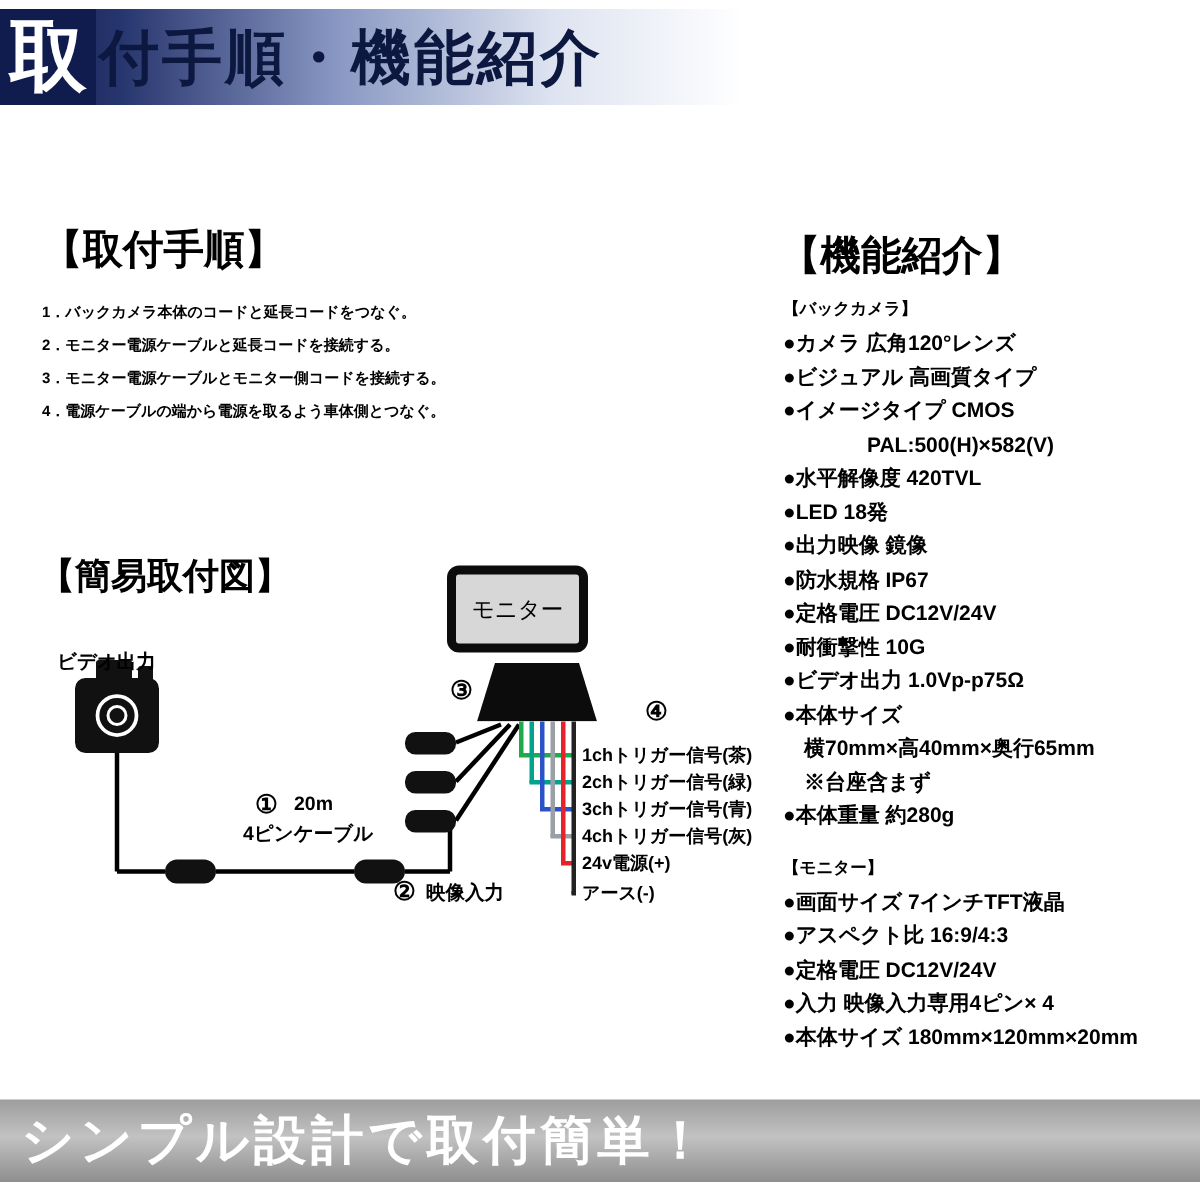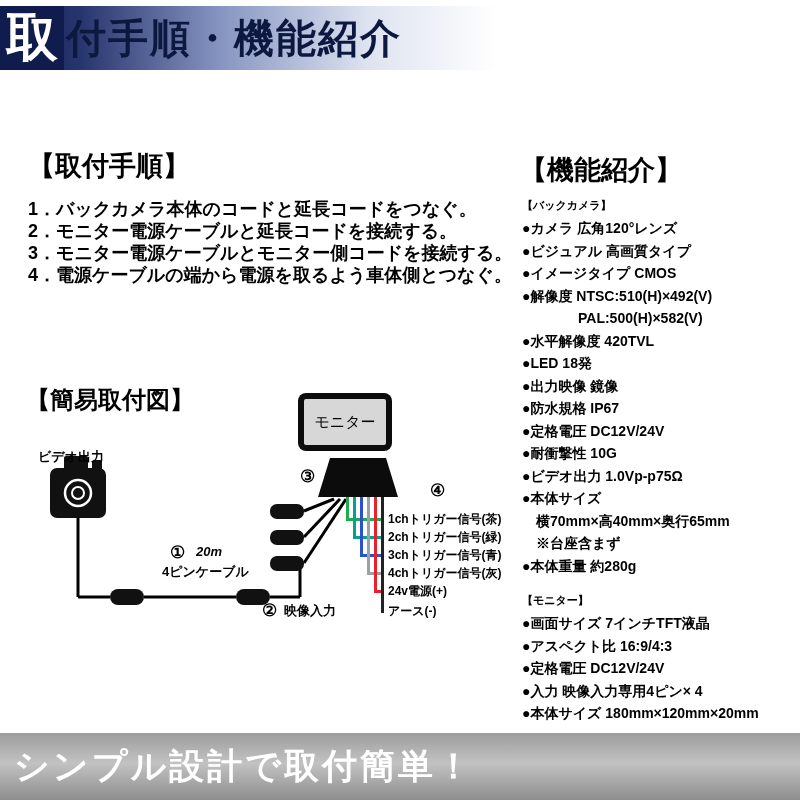--- a/index.html
+++ b/index.html
@@ -22,31 +22,31 @@
     align-items: center; justify-content: center; flex: 0 0 64px;
   }
   .topbar .title {
     font-size: 40px; font-weight: 800; color: #0d1840;
     letter-spacing: 2px; margin-left: 2px; white-space: nowrap;
   }
 
   
   .steps-section { position: absolute; left: 28px; top: 148px; width: 470px; }
   .steps-section h2 { margin: 0 0 14px 0; font-size: 27px; font-weight: 800; }
-  .step { font-size: 18px; font-weight: 700; line-height: 22px; white-space: pre; }
+  .step { font-size: 10px; font-weight: 700; line-height: 22px; white-space: pre; }
 
   
   .features { position: absolute; left: 520px; top: 152px; width: 272px; }
   .features h2 { margin: 0 0 10px 0; font-size: 27px; font-weight: 800; }
   .features h3 { margin: 0 0 4px 2px; font-size: 11px; font-weight: 800; }
   .features h3.second { margin-top: 16px; }
   .feat { font-size: 14px; font-weight: 700; line-height: 22.5px; white-space: pre; margin-left: 2px; }
 
   
-  .diagram { position: absolute; left: 0; top: 382px; width: 540px; height: 310px; padding-left: 12px; }
+  .diagram { position: absolute; left: 0; top: 366px; width: 540px; height: 310px; padding-left: 12px; }
   .diag-heading { position: absolute; left: 26px; top: 2px; margin: 0; font-size: 24px; font-weight: 800; }
   .diag-svg { position: absolute; left: 0; top: 0; }
 
   .camera-label { position: absolute; left: 38px; top: 66px; font-size: 13px; font-weight: 700; }
 
   .monitor-box {
     position: absolute; left: 298px; top: 11px; width: 94px; height: 58px;
     background: #0c0c0c; border-radius: 8px; padding: 6px; box-sizing: border-box;
   }
   .monitor-screen {
@@ -58,21 +58,21 @@
     position: absolute; left: 318px; top: 76px; width: 80px; height: 39px;
     background: #0c0c0c; clip-path: polygon(15% 0, 85% 0, 100% 100%, 0 100%);
   }
 
   .marker { position: absolute; font-size: 17px; font-weight: 700; }
   .m-cable  { left: 170px; top: 160px; }
   .m-video  { left: 262px; top: 218px; }
   .m-monitor{ left: 300px; top: 84px; }
   .m-wires  { left: 430px; top: 98px; }
   .diag-text { position: absolute; font-size: 13px; font-weight: 700; white-space: nowrap; }
-  .cable-len  { left: 196px; top: 162px; font-style: italic; }
+  .cable-len  { left: 196px; top: 162px; }
   .cable-type { left: 162px; top: 181px; }
   .video-label{ left: 284px; top: 220px; }
 
   
   .wires { position: absolute; inset: 0; }
   .wires > div { display: contents; }
   .wires > div:nth-of-type(1) { --x: 346px; --y: 138px; }
   .wires > div:nth-of-type(2) { --x: 353px; --y: 156px; }
   .wires > div:nth-of-type(3) { --x: 360px; --y: 174px; }
   .wires > div:nth-of-type(4) { --x: 367px; --y: 192px; }
@@ -86,21 +86,21 @@
     position: absolute; left: var(--x); top: calc(var(--y) - 2px);
     width: calc(384px - var(--x)); height: 3px; background: var(--c, #000);
   }
   .wire-label {
     position: absolute; left: 388px; top: calc(var(--y) - 9px);
     font-size: 12px; font-weight: 700; white-space: nowrap;
   }
 
   
   .footer {
-    position: absolute; left: 0; top: 733px; width: 100%; height: 67px;
+    position: absolute; left: 0; top: 733px; width: 100%; height: 55px;
     background: linear-gradient(180deg, #9d9d9d 0%, #c2c2c2 45%, #8e8e8e 100%);
     display: flex; align-items: center;
   }
   .slogan {
     color: #fff; font-size: 35px; font-weight: 800;
     margin-left: 14px; letter-spacing: 3px; white-space: nowrap;
   }
 </style>
 </head>
 <body>
@@ -130,21 +130,20 @@
     <h2>【機能紹介】</h2>
     <h3>【バックカメラ】</h3>
     <div>
 
         <div class="feat">●カメラ 広角120°レンズ</div>
 
         <div class="feat">●ビジュアル 高画質タイプ</div>
 
         <div class="feat">●イメージタイプ CMOS</div>
 
-        <div class="feat">●解像度 NTSC:510(H)×492(V)</div>
 
         <div class="feat">　　　　PAL:500(H)×582(V)</div>
 
         <div class="feat">●水平解像度 420TVL</div>
 
         <div class="feat">●LED 18発</div>
 
         <div class="feat">●出力映像 鏡像</div>
 
         <div class="feat">●防水規格 IP67</div>

